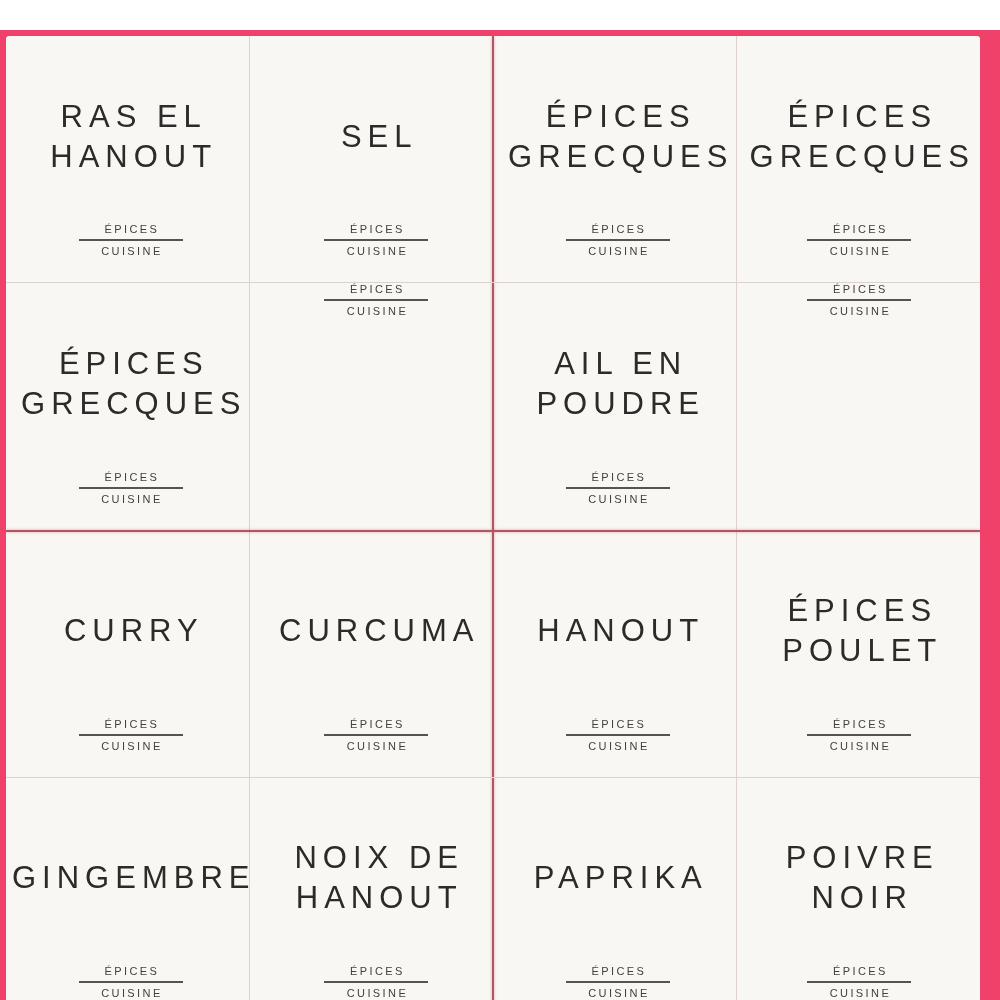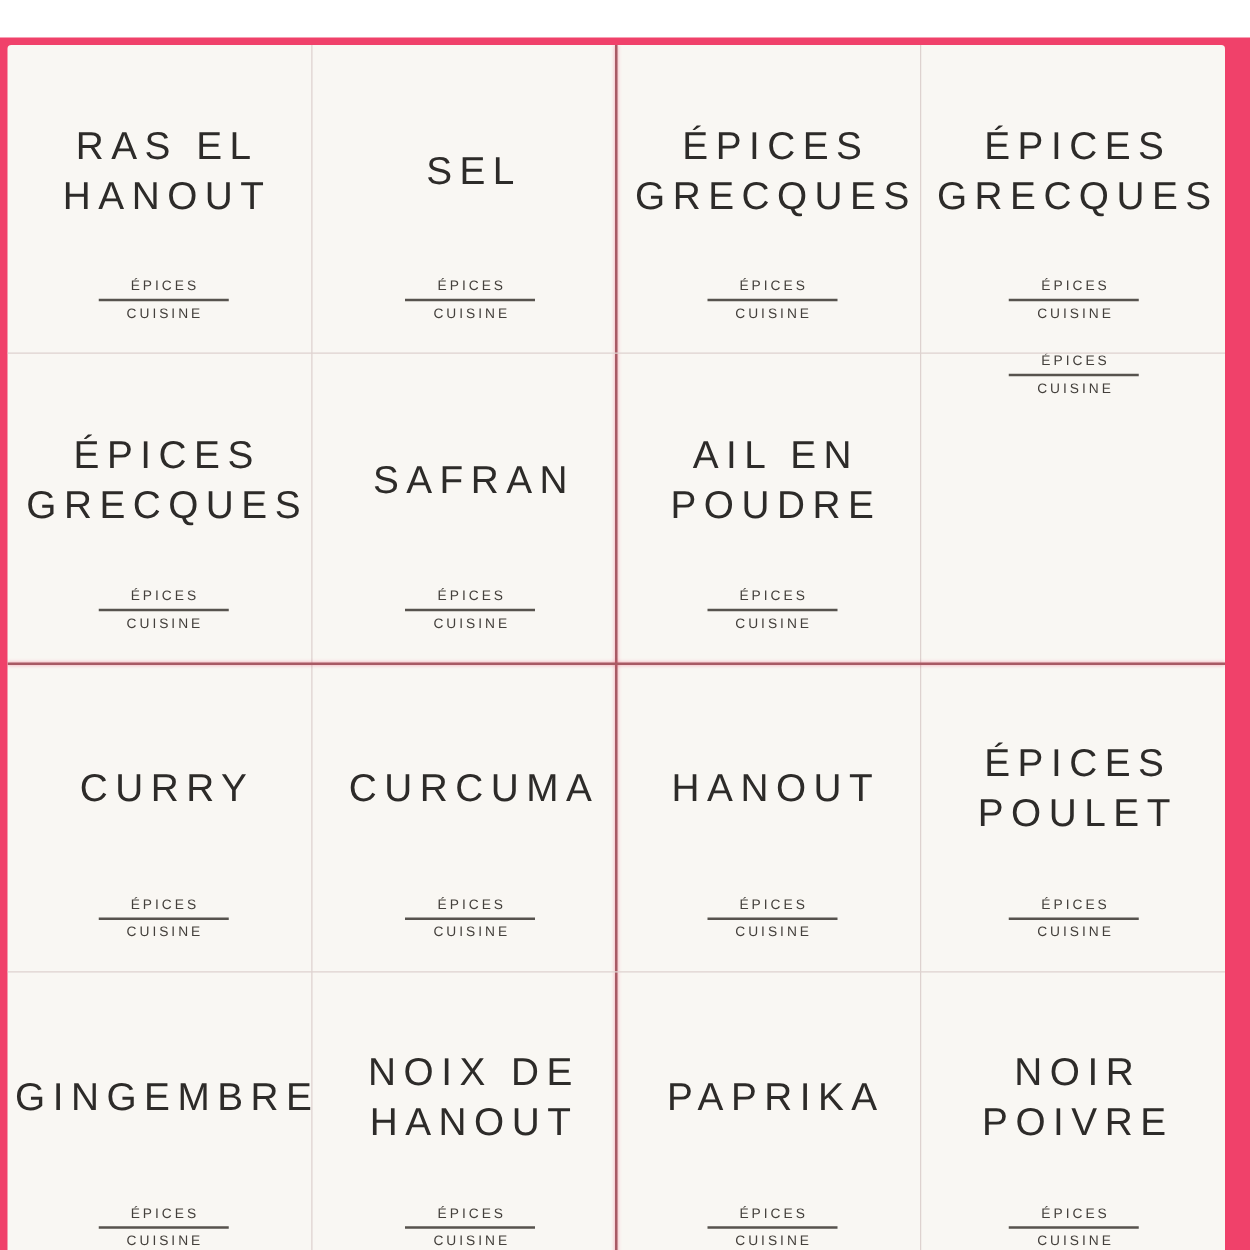--- a/index.html
+++ b/index.html
@@ -139,24 +139,20 @@
         <div class="tline">GRECQUES</div>
       </div>
       <div class="footer">
         <div class="brand-top">ÉPICES</div>
         <div class="brand-rule"></div>
         <div class="brand-bottom">CUISINE</div>
       </div>
     </div>
 
     <div class="cell">
-      <div class="title">
-        <div class="tline">SAFRAN</div>
-        <div class="tline"></div>
-      </div>
       <div class="footer">
         <div class="brand-top">ÉPICES</div>
         <div class="brand-rule"></div>
         <div class="brand-bottom">CUISINE</div>
       </div>
     </div>
 
     <div class="cell">
       <div class="title">
         <div class="tline">AIL EN</div>
@@ -256,22 +252,22 @@
       </div>
       <div class="footer">
         <div class="brand-top">ÉPICES</div>
         <div class="brand-rule"></div>
         <div class="brand-bottom">CUISINE</div>
       </div>
     </div>
 
     <div class="cell">
       <div class="title">
+        <div class="tline">POIVRE</div>
         <div class="tline">NOIR</div>
-        <div class="tline">POIVRE</div>
       </div>
       <div class="footer">
         <div class="brand-top">ÉPICES</div>
         <div class="brand-rule"></div>
         <div class="brand-bottom">CUISINE</div>
       </div>
     </div>
 
     <div class="gl v v1 minor"></div>
     <div class="gl v v2 major"></div>

